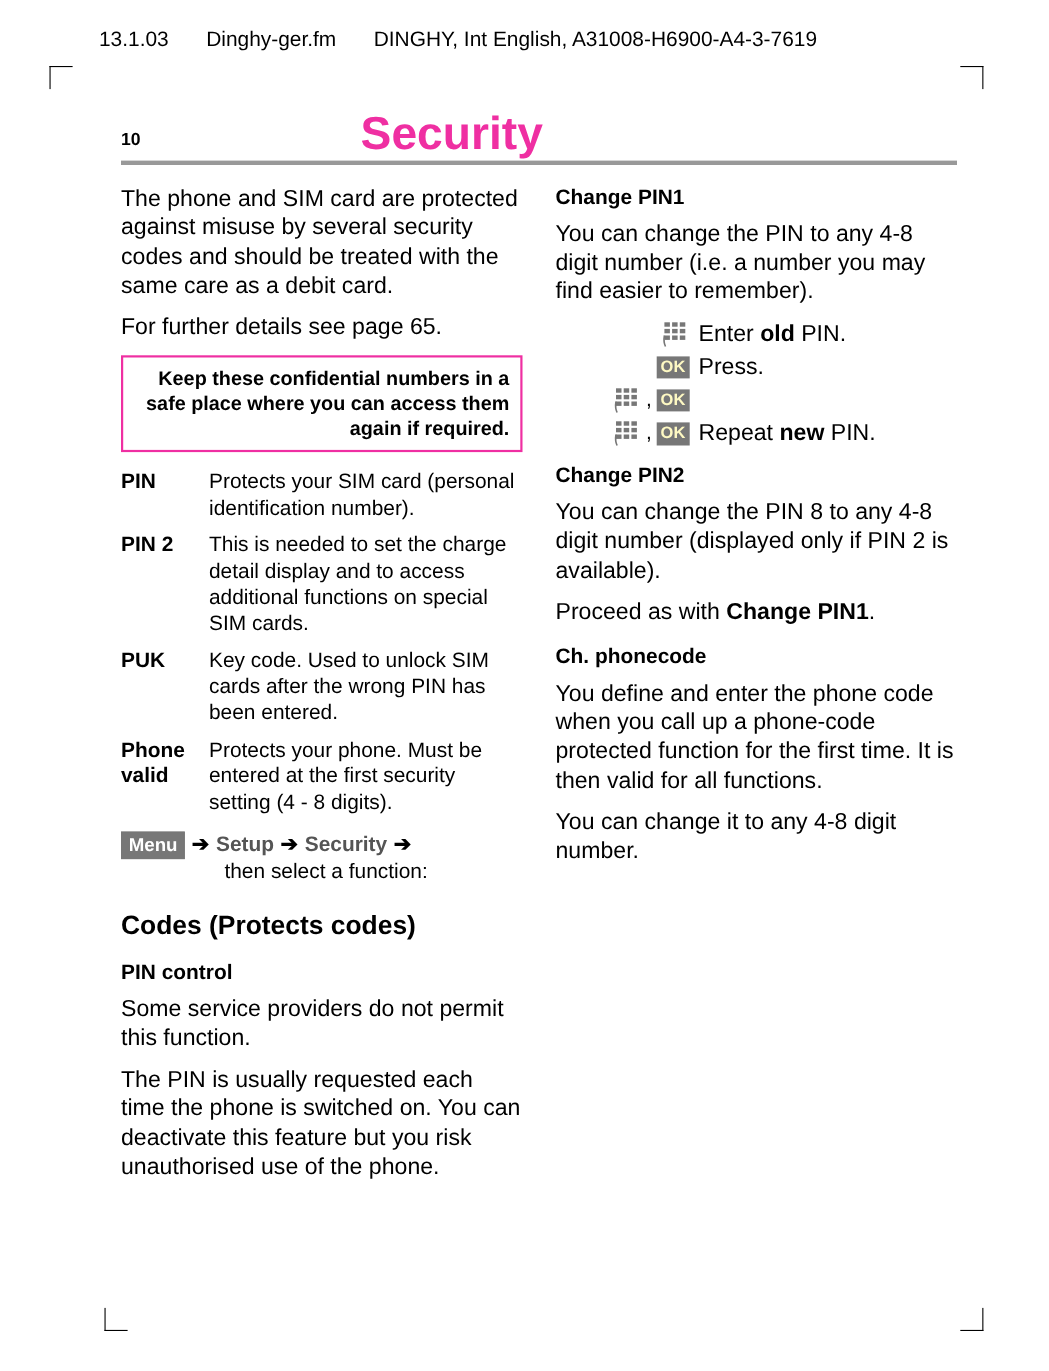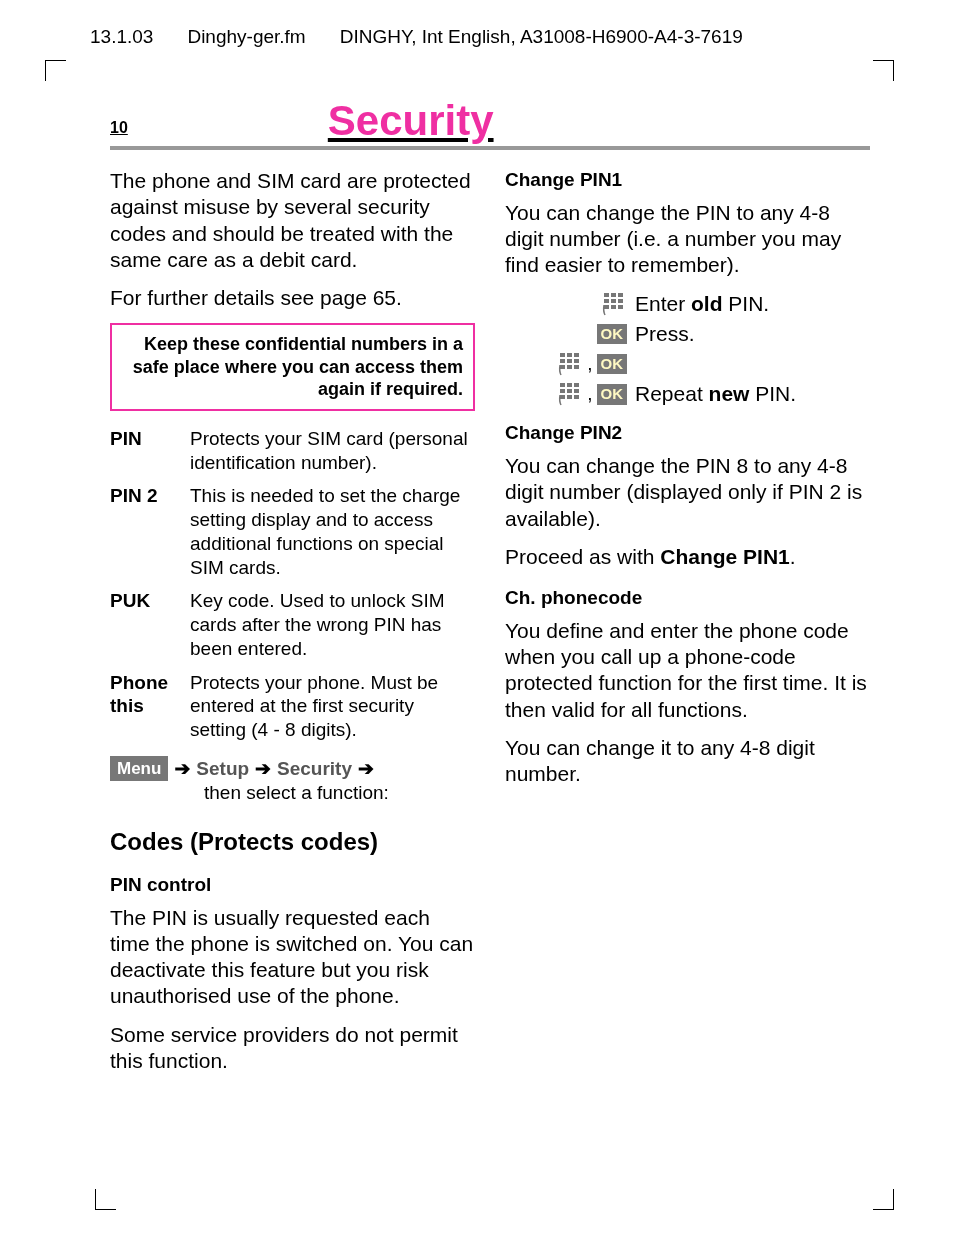--- a/index.html
+++ b/index.html
@@ -17,21 +17,21 @@
   .crop-br{position:absolute;bottom:36px;right:60px;width:20px;height:20px;border-right:1px solid #000;border-bottom:1px solid #000;}
   .sheet-hdr{
     position:absolute;top:25px;left:90px;right:60px;
     font-size:19px;color:#000;
     display:flex;gap:34px;white-space:nowrap;
   }
   .page-area{
     position:absolute;
     top:100px;left:110px;width:760px;
   }
-  .title-row{display:flex;align-items:flex-end;text-decoration:underline;}
+  .title-row{display:flex;align-items:flex-end;}
   .pgnum{font-weight:bold;font-size:16px;margin-right:200px;line-height:1;padding-bottom:6px;}
   .title{
     font-family:Arial,Helvetica,sans-serif;
     font-weight:bold;font-size:42px;color:#ef2fa2;
     line-height:1;
   }
   .title-hr{height:4px;background:#999;margin:4px 0 18px 0;}
   .cols{display:flex;gap:30px;}
   .col{flex:1 1 0;}
   p{margin:0 0 12px 0;}
@@ -102,47 +102,47 @@
 
       <div class="callout">Keep these confidential numbers in a safe place where you can access them again if required.</div>
 
       <div class="tbl">
         <div class="tbl-row">
           <div class="tbl-k">PIN</div>
           <div class="tbl-v">Protects your SIM card (personal identification number).</div>
         </div>
         <div class="tbl-row">
           <div class="tbl-k">PIN 2</div>
-          <div class="tbl-v">This is needed to set the charge setting display and to access additional functions on special SIM cards.</div>
+          <div class="tbl-v">This is needed to set the charge detail display and to access additional functions on special SIM cards.</div>
         </div>
         <div class="tbl-row">
           <div class="tbl-k">PUK</div>
           <div class="tbl-v">Key code. Used to unlock SIM cards after the wrong PIN has been entered.</div>
         </div>
         <div class="tbl-row">
-          <div class="tbl-k">Phone this</div>
+          <div class="tbl-k">Phone valid</div>
           <div class="tbl-v">Protects your phone. Must be entered at the first security setting (4 - 8 digits).</div>
         </div>
       </div>
 
       <div class="menu-line">
         <span class="menu-badge">Menu</span>
         <span class="arrow">➔</span>
         <span class="gray-b">Setup</span>
         <span class="arrow">➔</span>
         <span class="gray-b">Security</span>
         <span class="arrow">➔</span>
       </div>
       <div class="menu-sub">then select a function:</div>
 
       <h2 class="sect">Codes (Protects codes)</h2>
 
       <h3 class="sub">PIN control</h3>
+      <p>Some service providers do not permit this function.</p>
       <p>The PIN is usually requested each time the phone is switched on. You can deactivate this feature but you risk unauthorised use of the phone.</p>
-      <p>Some service providers do not permit this function.</p>
     </div>
 
     <div class="col">
       <h3 class="sub">Change PIN1</h3>
       <p>You can change the PIN to any 4-8 digit number (i.e. a number you may find easier to remember).</p>
 
       <div class="step-row">
         <div class="step-icons">
           <span class="keypad">
             <svg width="26" height="26" viewBox="0 0 26 26">

